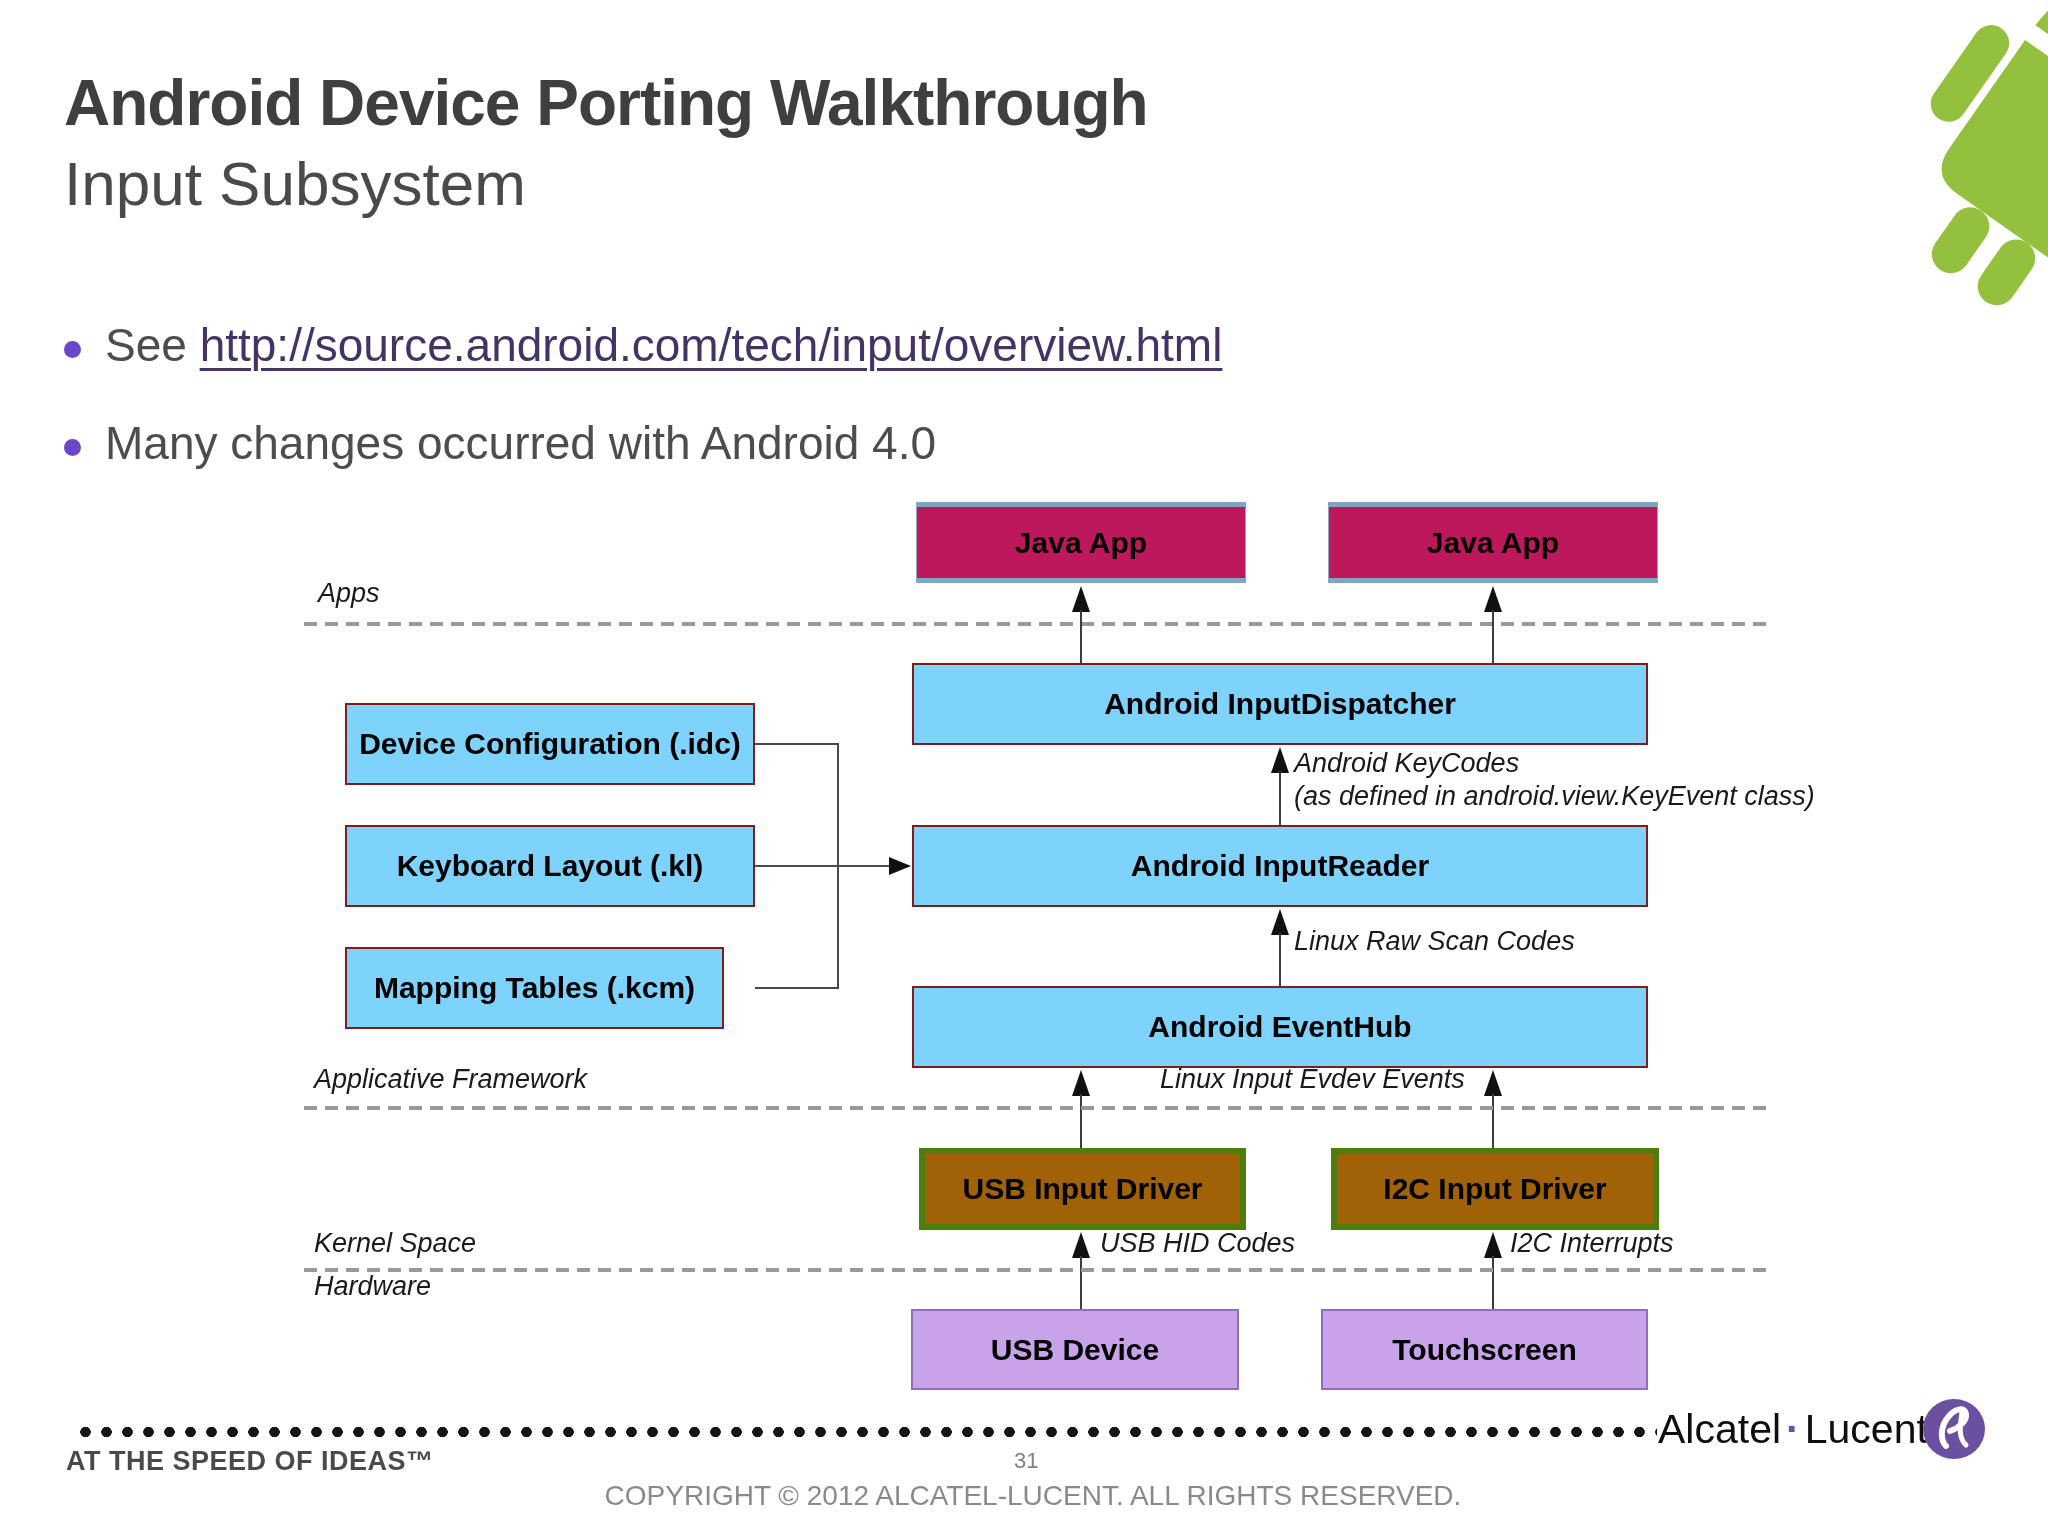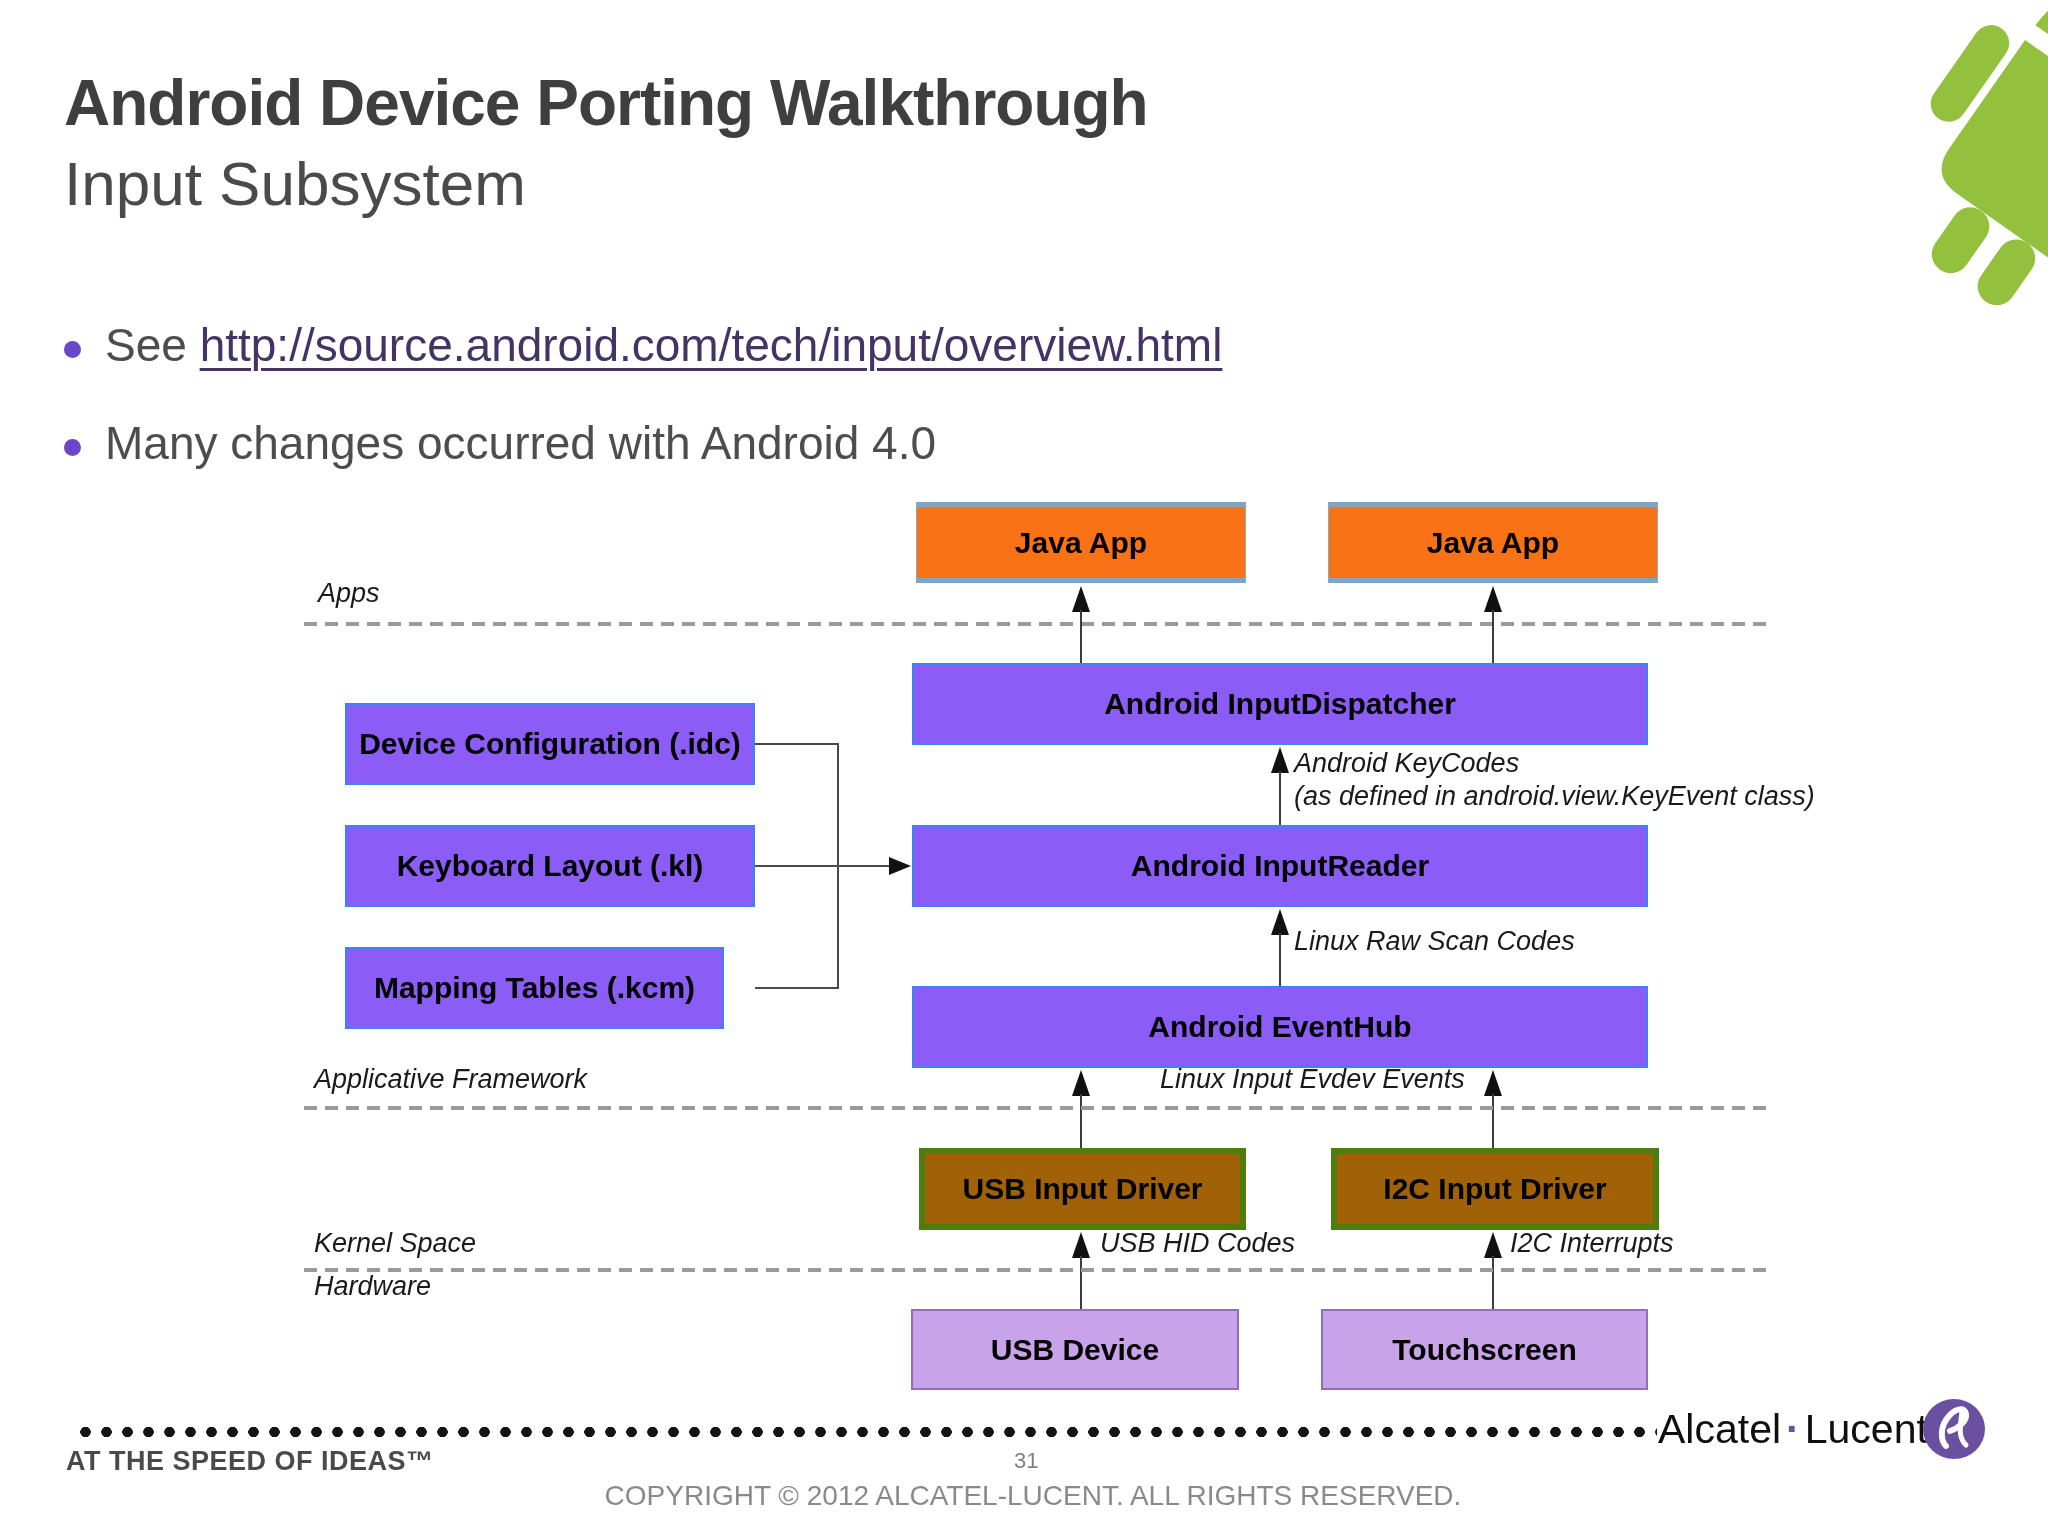--- a/index.html
+++ b/index.html
@@ -20,22 +20,22 @@
   
   .bullet-row{position:absolute;left:64px;display:flex;align-items:flex-start;white-space:nowrap;}
   .bullet-dot{width:17px;height:17px;border-radius:50%;background:#6b46c8;margin:23px 24px 0 0;flex:none;}
   .bullet-text{font-size:46px;color:#4d4d4d;}
   .bullet-link{color:#463366;text-decoration:underline;text-decoration-thickness:3px;text-underline-offset:7px;}
   
   .dbox{
     position:absolute;box-sizing:border-box;display:flex;align-items:center;justify-content:center;
     font-weight:bold;font-size:30px;color:#000;text-align:center;
   }
-  .box-blue{background:#f97316;border:1px solid #8fa8be;border-top:5px solid #7fa5c6;border-bottom:5px solid #7fa5c6;}
-  .box-green{background:#8b5cf6;border:2px solid #3b82f6;}
+  .box-blue{background:#be185d;border:1px solid #8fa8be;border-top:5px solid #7fa5c6;border-bottom:5px solid #7fa5c6;}
+  .box-green{background:#7dd3fc;border:2px solid #7f1d1d;}
   .box-orange{background:#a16207;border:6px solid #4d7c0f;}
   .box-purple{background:#c9a3ea;border:2px solid #8f6fb5;}
   
   .dash{
     position:absolute;left:304px;width:1464px;height:4px;
     background:repeating-linear-gradient(90deg,#9a9a9a 0 13px,transparent 13px 21px);
   }
   .vline{position:absolute;width:2px;background:#3c3c3c;}
   .hline{position:absolute;height:2px;background:#4a4a4a;}
   .arrow-up{

